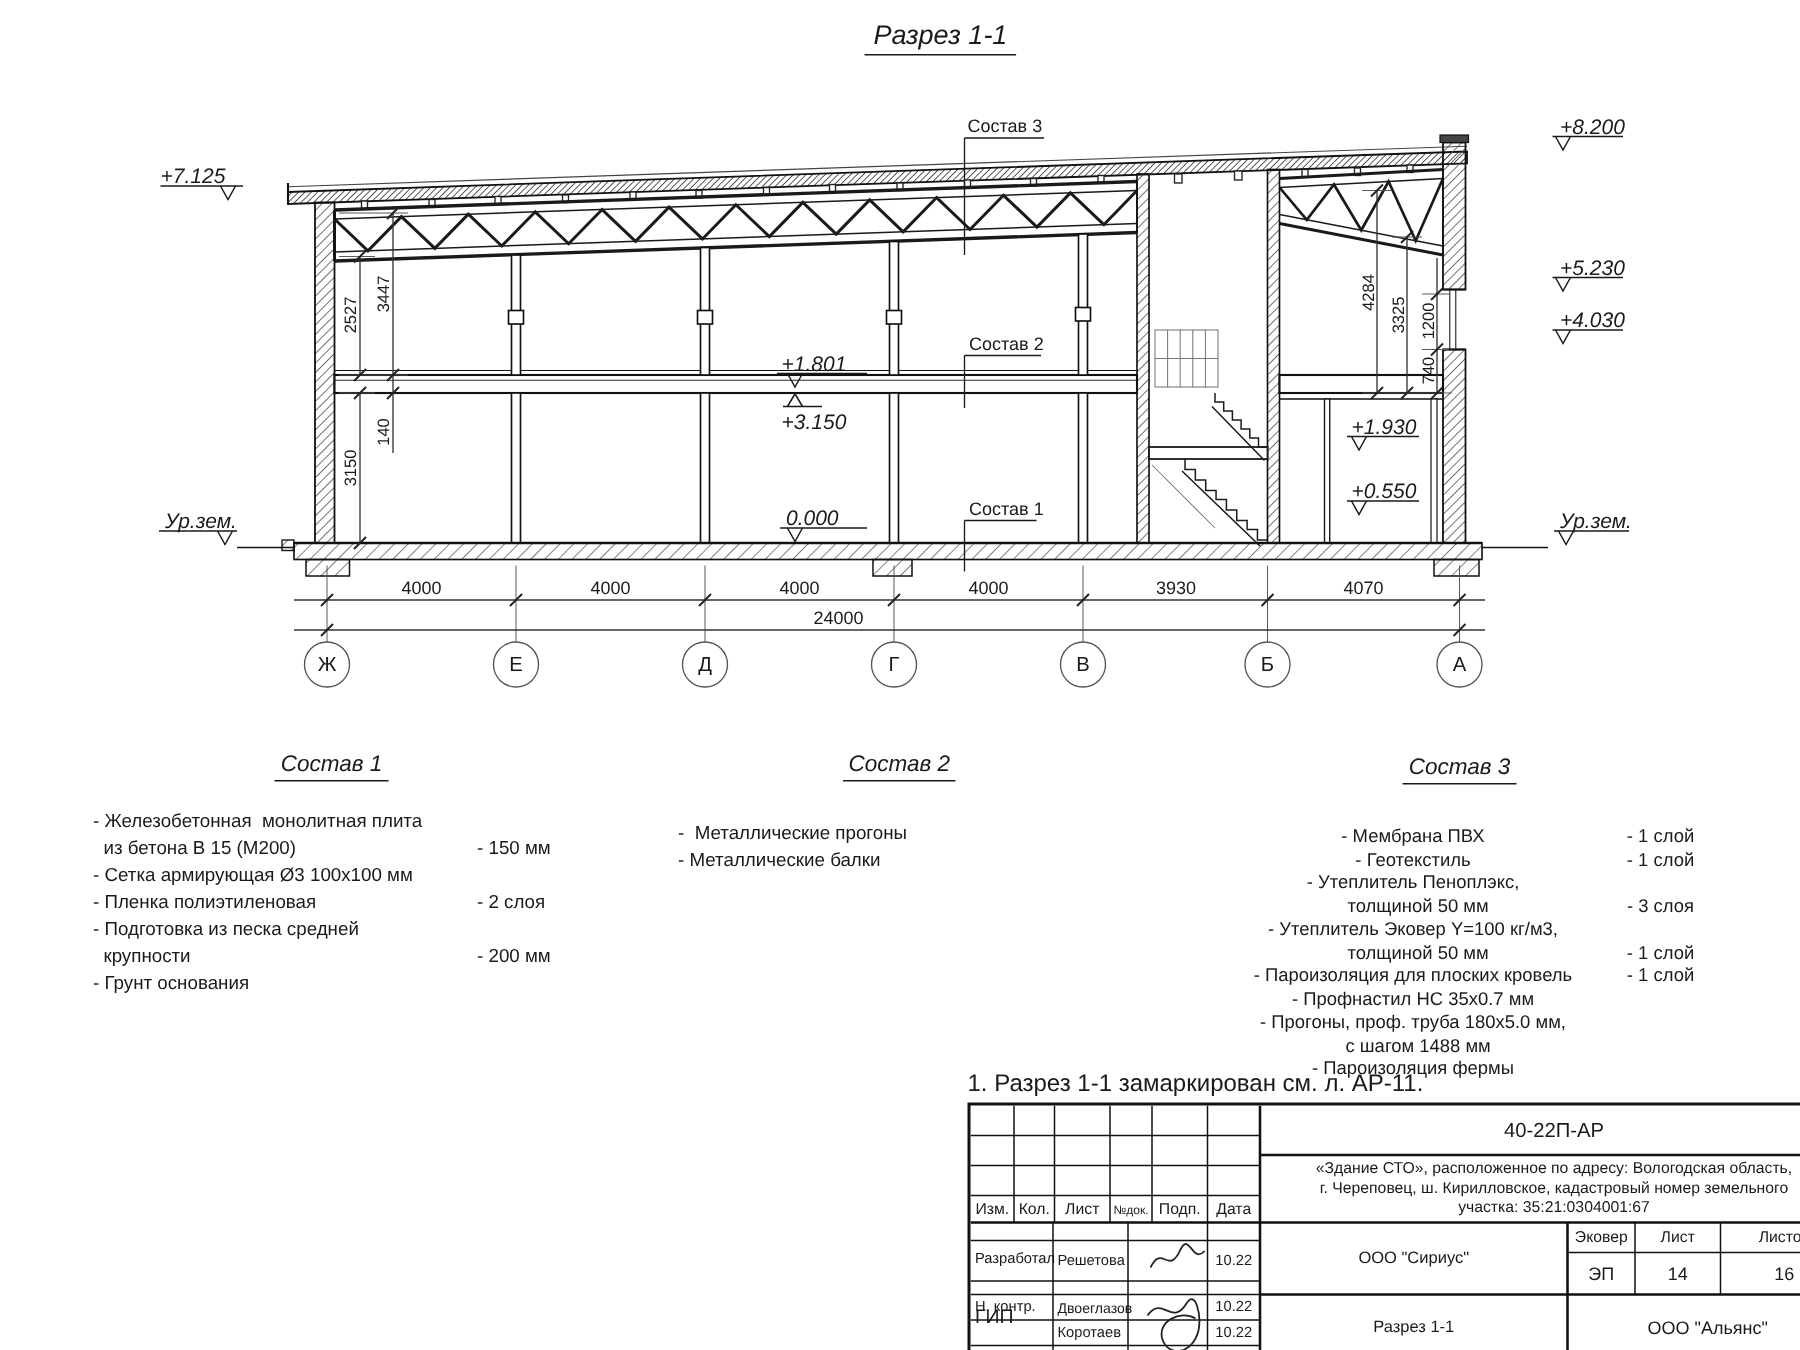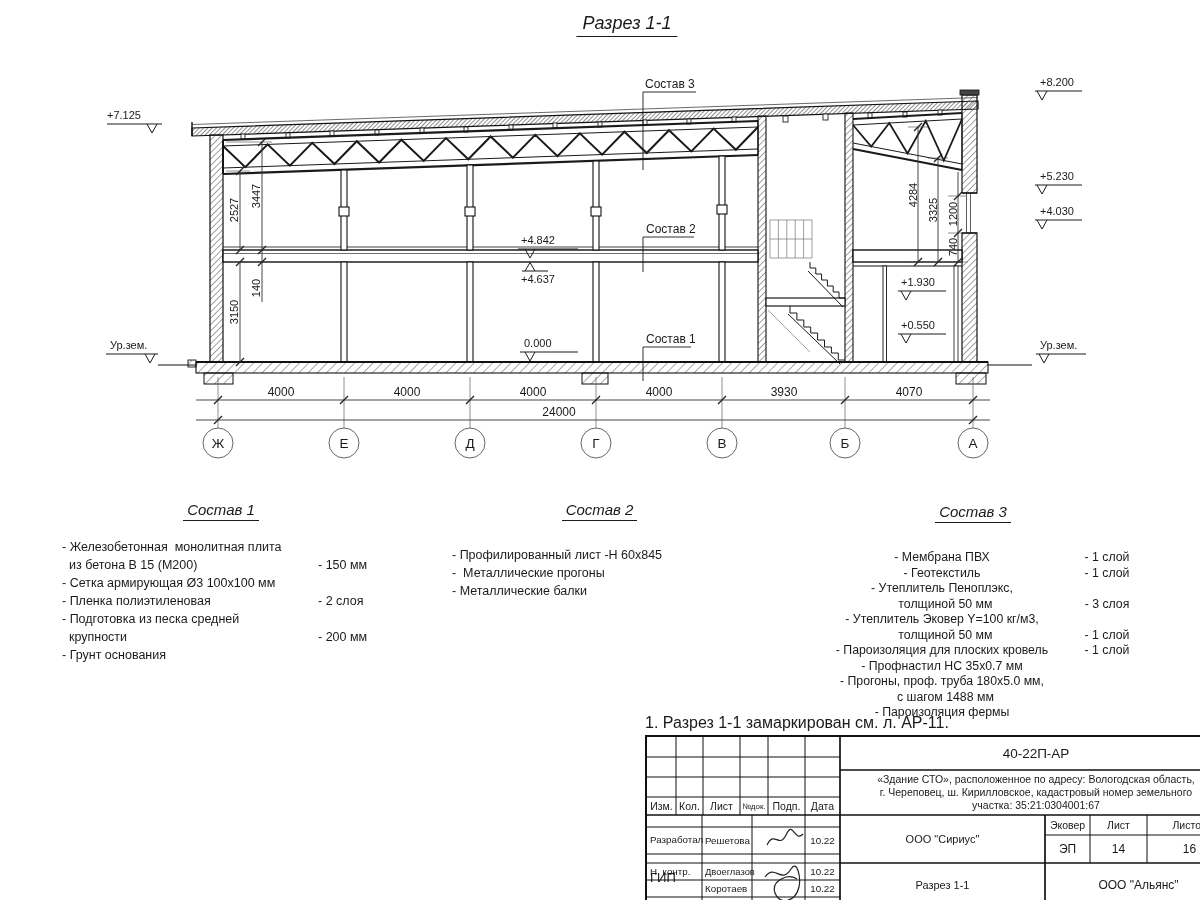--- a/index.html
+++ b/index.html
@@ -2,21 +2,21 @@
 <html><head>
 <meta charset="utf-8">
 <style>
   html,body{margin:0;padding:0;background:#fff;}
   body{width:1200px;height:900px;overflow:hidden;position:relative;
        font-family:"Liberation Sans", sans-serif;color:#1a1a1a;}
   .abs{position:absolute;}
   .title{position:absolute;left:627px;top:13px;transform:translateX(-50%);
          font-style:italic;font-size:18px;border-bottom:1.2px solid #1a1a1a;
          padding:0 6px 2px 6px;white-space:nowrap;}
-  .lbl{position:absolute;font-size:11px;white-space:nowrap;}
+  .lbl{position:absolute;font-size:14px;white-space:nowrap;font-style:italic;}
   .ldr{position:absolute;font-size:12px;white-space:nowrap;}
   .vdim{position:absolute;font-size:11px;white-space:nowrap;
         transform:translate(-50%,-50%) rotate(-90deg);}
   .hdim{position:absolute;font-size:12px;white-space:nowrap;transform:translateX(-50%);}
   .axl{position:absolute;font-size:13.5px;transform:translate(-50%,-50%);}
   .comp{position:absolute;}
   .comp-title{font-style:italic;font-size:15px;text-align:center;margin-bottom:20px;}
   .comp-title span{border-bottom:1.1px solid #1a1a1a;padding:0 4px 2px 4px;}
   .comp-item{display:flex;font-size:12.5px;line-height:18px;}
   .comp3 .comp-item{line-height:15.5px;font-size:12.3px;text-align:center;}
@@ -257,22 +257,22 @@
       <line x1="643" y1="347" x2="643" y2="381"></line>
   </g>
 </svg>
 
 <div class="title">Разрез 1-1</div>
 
 <div class="lbl" style="left:107px;top:109px">+7.125</div>
 <div class="lbl" style="left:1040px;top:76px">+8.200</div>
 <div class="lbl" style="left:1040px;top:170px">+5.230</div>
 <div class="lbl" style="left:1040px;top:205px">+4.030</div>
-<div class="lbl" style="left:521px;top:234px">+4.842</div>
-<div class="lbl" style="left:521px;top:273px">+4.637</div>
+<div class="lbl" style="left:521px;top:234px">+1.801</div>
+<div class="lbl" style="left:521px;top:273px">+3.150</div>
 <div class="lbl" style="left:524px;top:337px">0.000</div>
 <div class="lbl" style="left:901px;top:276px">+1.930</div>
 <div class="lbl" style="left:901px;top:319px">+0.550</div>
 <div class="lbl" style="left:110px;top:339px">Ур.зем.</div>
 <div class="lbl" style="left:1040px;top:339px">Ур.зем.</div>
 
 <div class="ldr" style="left:645px;top:77px">Состав 3</div>
 <div class="ldr" style="left:646px;top:222px">Состав 2</div>
 <div class="ldr" style="left:646px;top:332px">Состав 1</div>
 
@@ -323,23 +323,20 @@
     </div>
   <div class="comp-item">
       <div class="txt">- Грунт основания</div>
       <div class="val"></div>
     </div>
 </div>
 
 <div class="comp" style="left:452px;top:501px;width:295px">
   <div class="comp-title"><span>Состав 2</span></div>
   <div style="height:8px"></div>
-  <div class="comp-item">
-      <div class="txt">- Профилированный лист -Н 60х845</div>
-    </div>
   <div class="comp-item">
       <div class="txt">-  Металлические прогоны</div>
     </div>
   <div class="comp-item">
       <div class="txt">- Металлические балки</div>
     </div>
 </div>
 
 <div class="comp comp3" style="left:808px;top:503px;width:330px">
   <div class="comp-title"><span>Состав 3</span></div>

